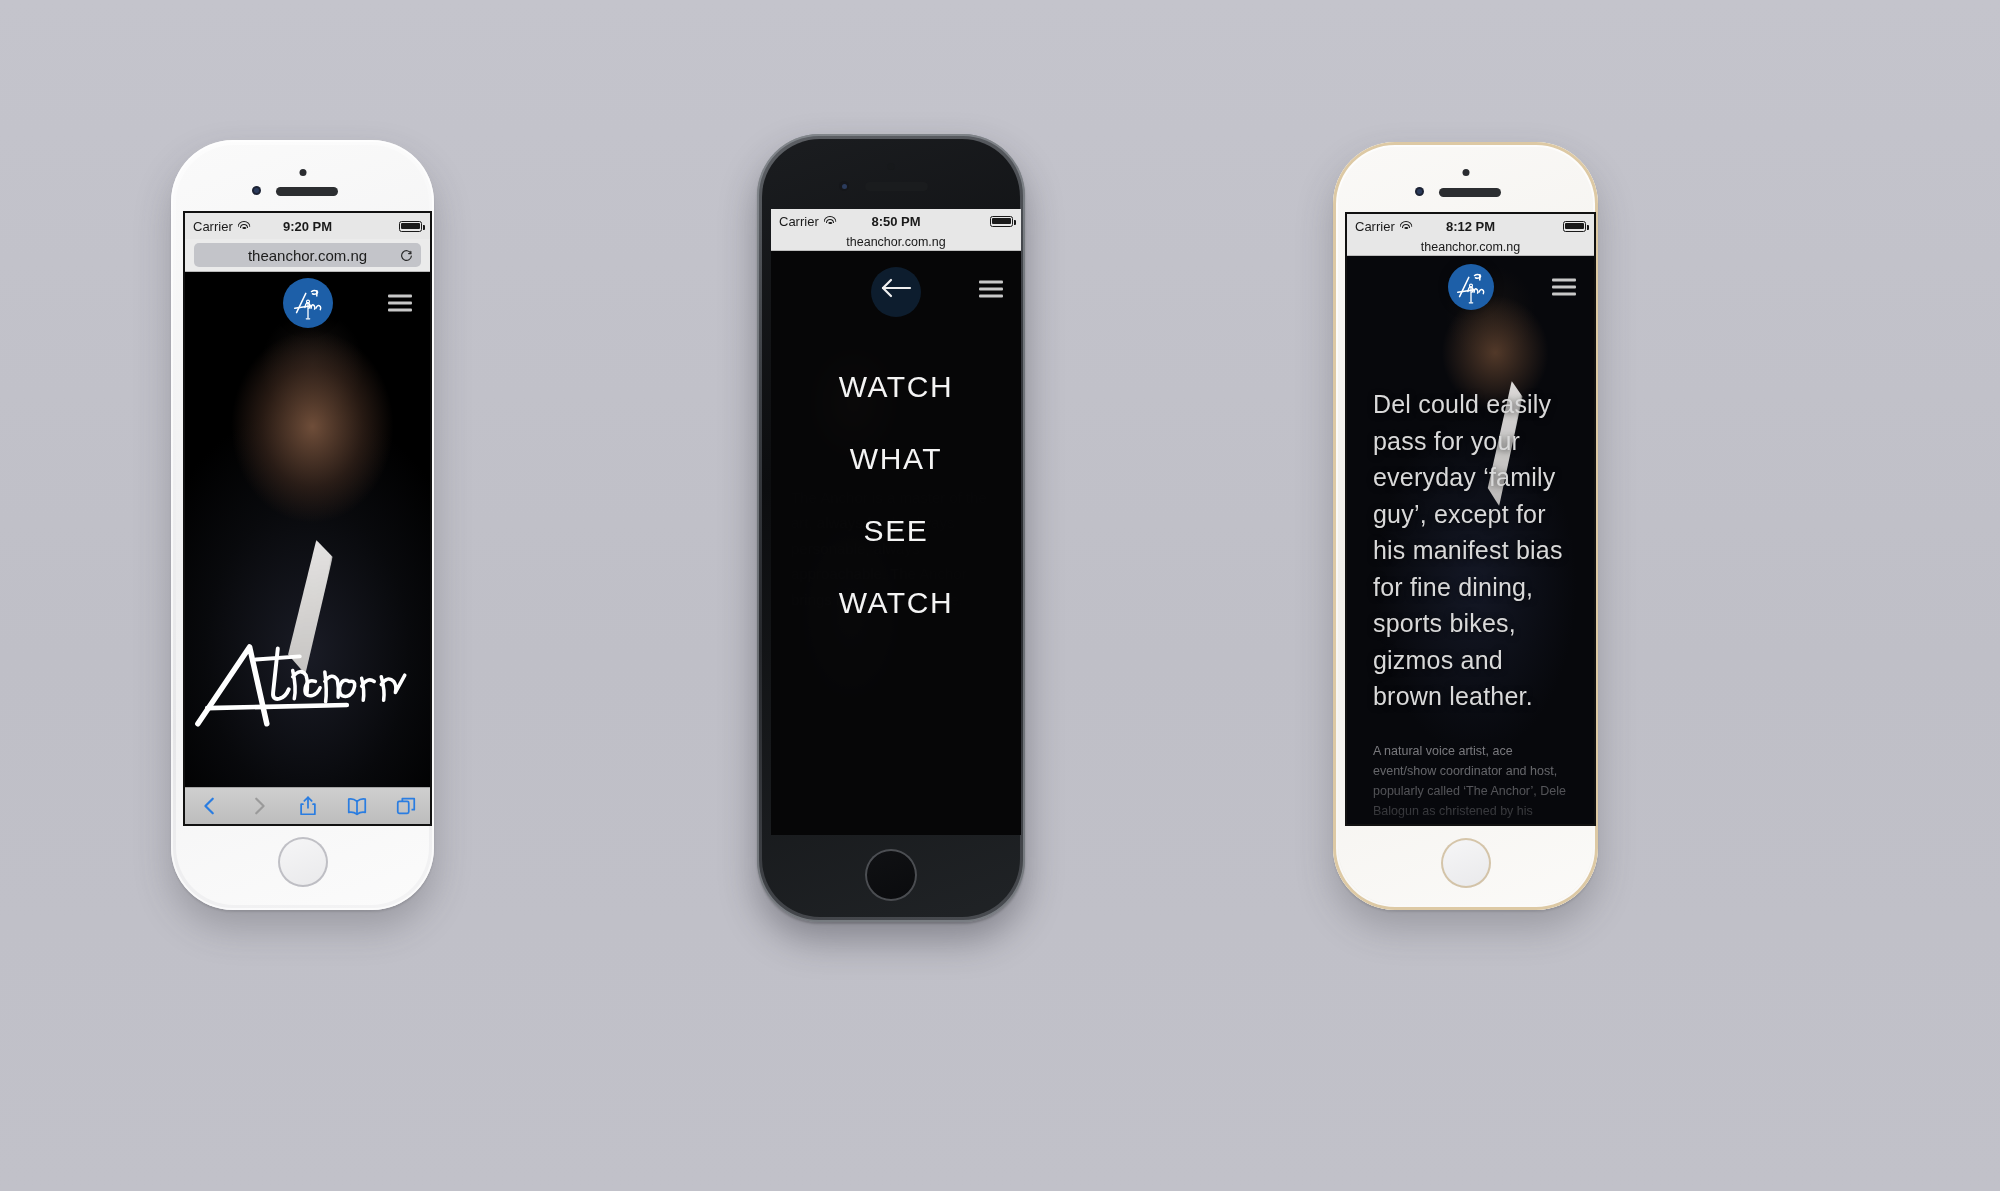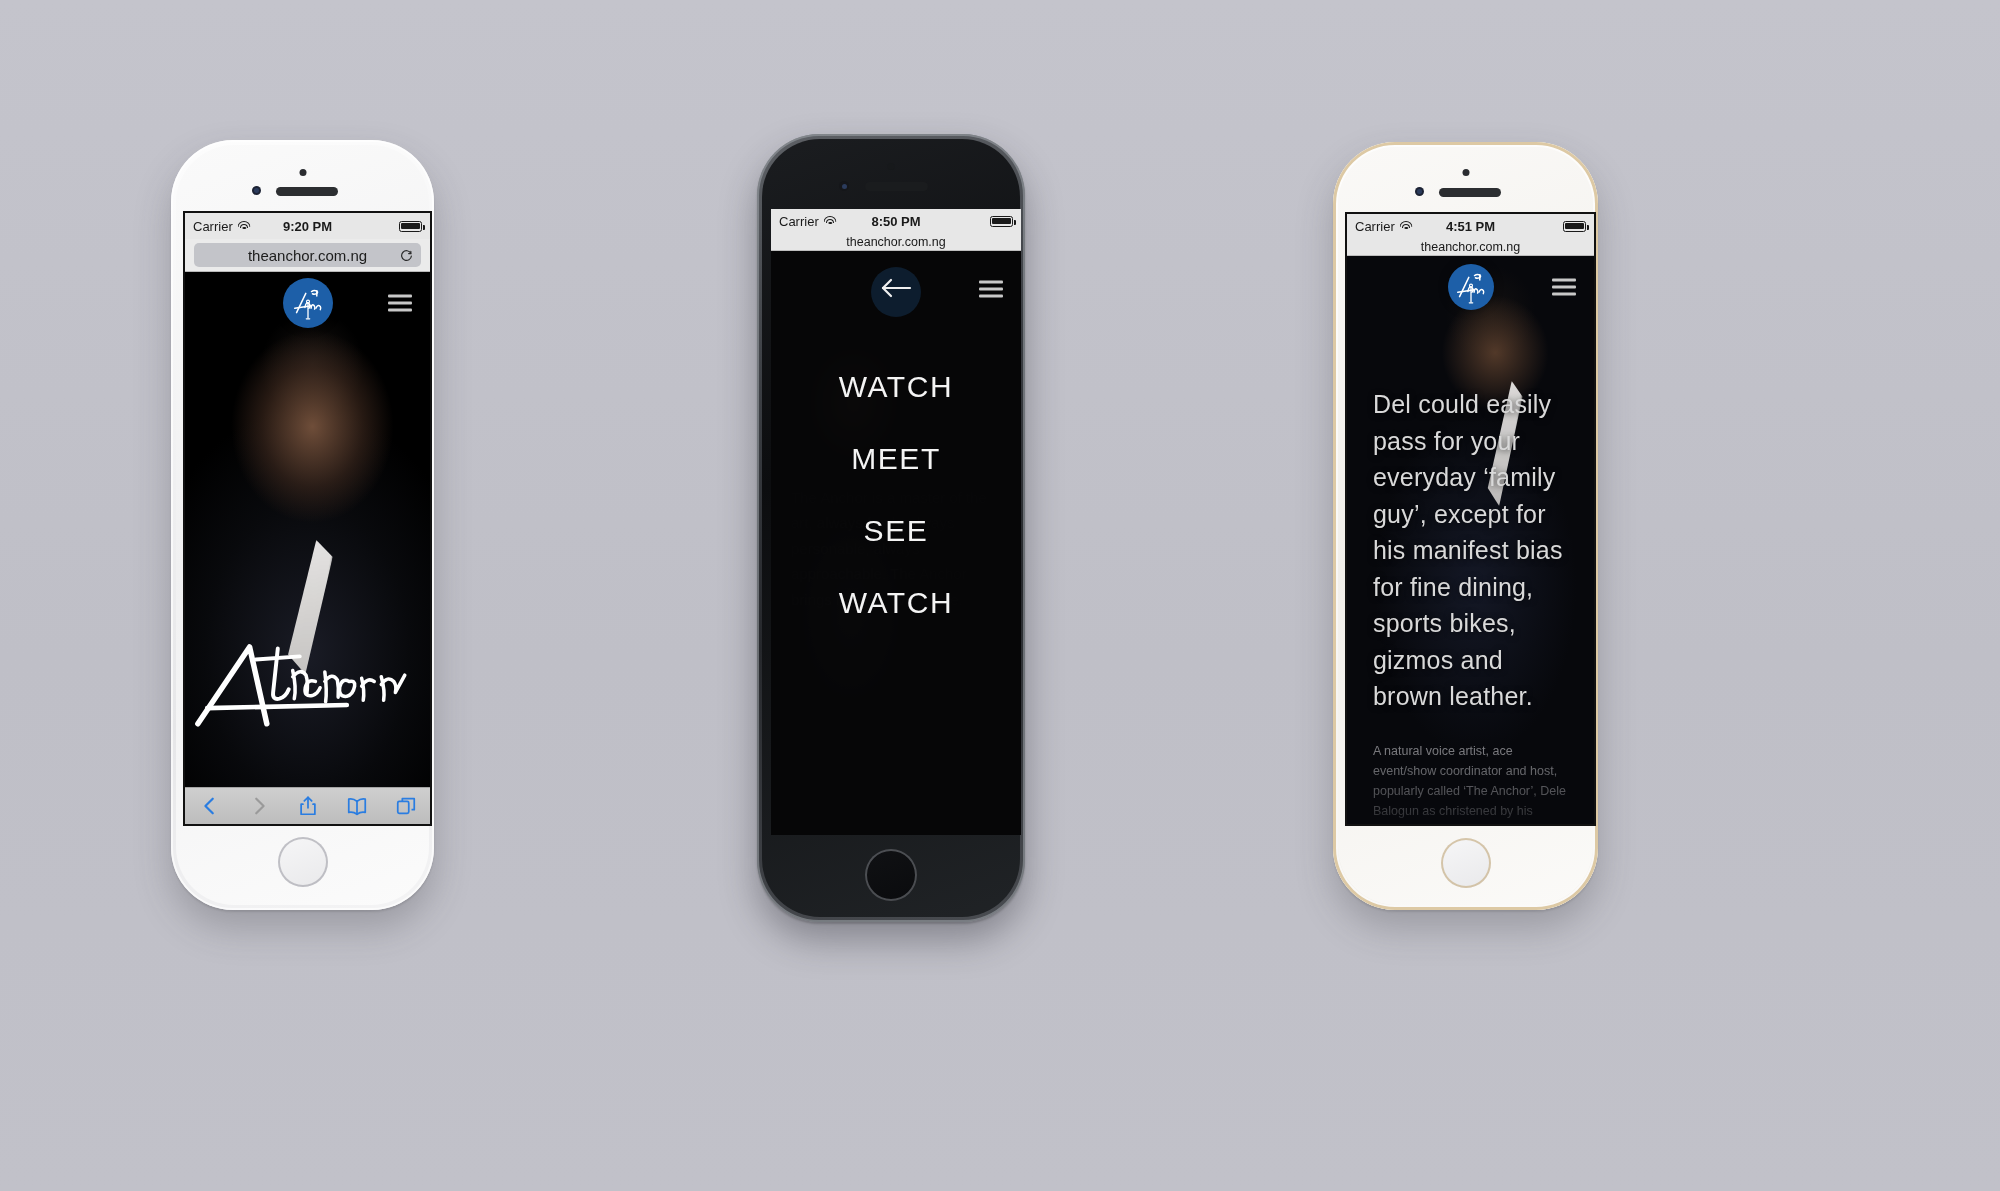--- a/index.html
+++ b/index.html
@@ -362,21 +362,21 @@
                 <path d="M31 13 L4 13"></path>
                   <path d="M12 5 L4 13 L12 21"></path>
               </svg>
             </span>
             <div class="hamb" style="top:38px;">
               <span></span>
                 <span></span>
                 <span></span>
             </div>
             <div class="menu-item">WATCH</div>
-            <div class="menu-item">MEET</div>
+            <div class="menu-item">WHAT</div>
             <div class="menu-item">SEE</div>
             <div class="menu-item">WATCH</div>
           </div>
         </div>
       </div>
     </div>
   </div>
 
   <div class="phone gold" style="left:1333px; top:142px; width:265px; height:768px;">
     <div class="phone-inner">
@@ -389,21 +389,21 @@
 
         <div class="statusbar" style="position:relative;height:24px;">
           <div class="sb-left">
             <span>Carrier</span>
             <span class="wifi">
                 <i></i>
                 <i></i>
                 <i></i>
               </span>
           </div>
-          <span class="sb-time">4:51 PM</span>
+          <span class="sb-time">8:12 PM</span>
           <span class="battery">
               <i></i>
             </span>
         </div>
 
         <div class="urlmini">
           <span>theanchor.com.ng</span>
         </div>
 
         <div class="page" style="top:42px;">

